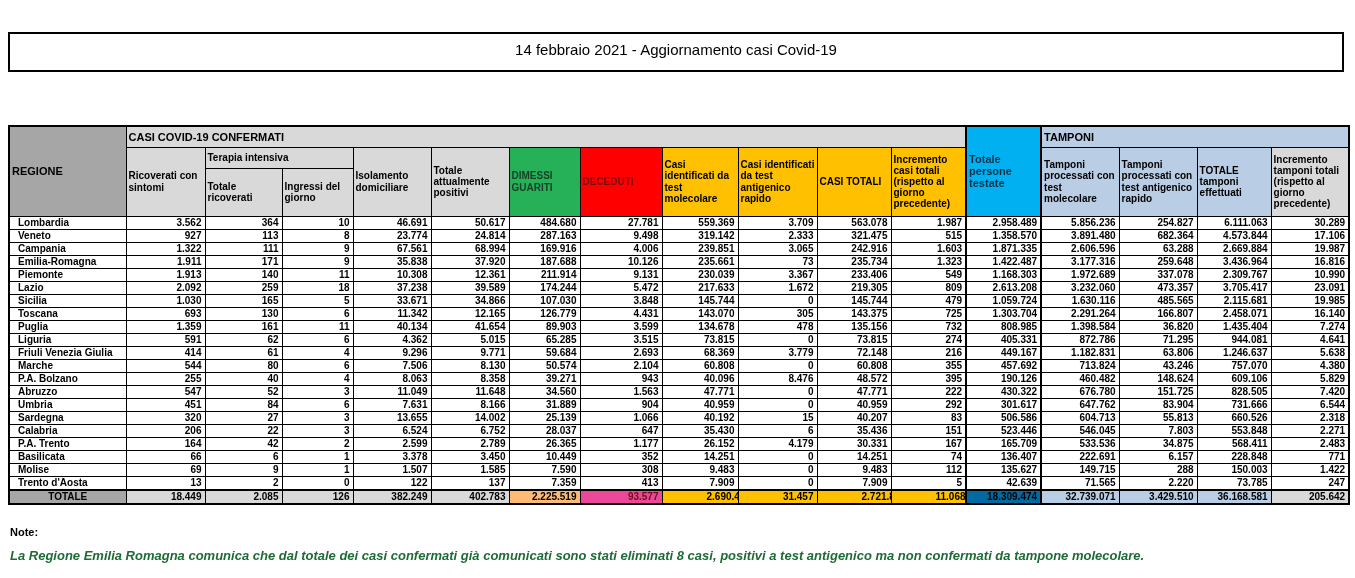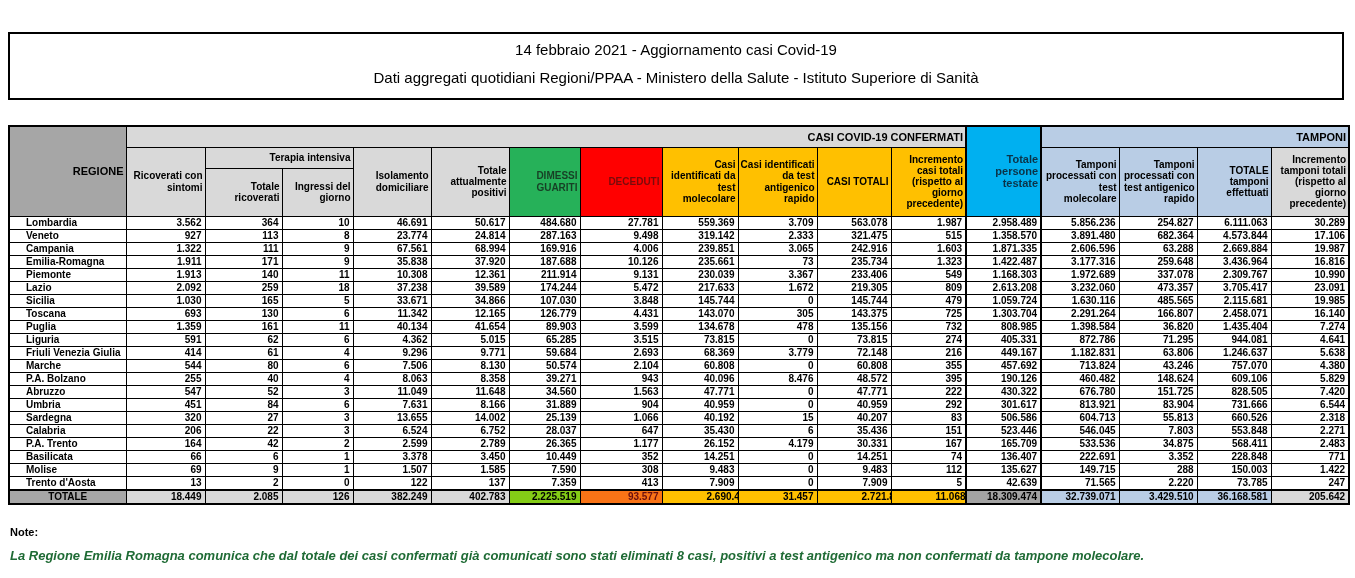--- a/index.html
+++ b/index.html
@@ -4,55 +4,54 @@
 <style>
   html,body{margin:0;padding:0;background:#fff;}
   body{width:1355px;height:578px;position:relative;font-family:"Liberation Sans",sans-serif;color:#000;overflow:hidden;}
 
   .title-box{position:absolute;left:8px;top:32px;width:1336px;border:2px solid #000;background:#fff;text-align:center;padding:9px 0 13px 0;box-sizing:border-box;}
   .title-line{font-size:15px;line-height:14px;}
   .title-line + .title-line{margin-top:14px;}
 
   table.covid{position:absolute;left:8px;top:125px;width:1340px;border-collapse:collapse;table-layout:fixed;border:2px solid #000;}
   th,td{border:1px solid #000;box-sizing:border-box;overflow:hidden;}
-  th{background:#D9D9D9;font-size:10px;font-weight:bold;text-align:right;vertical-align:middle;line-height:1.12;padding:1px 2px;}
+  th{background:#D9D9D9;font-size:10px;font-weight:bold;text-align:left;vertical-align:middle;line-height:1.12;padding:1px 2px;}
   thead tr.band-row th{height:21px;font-size:11px;}
   thead tr.mid-row th{height:69px;}
   thead tr.sub-row th{height:46px;}
   th.regione-hdr{background:#A6A6A6;font-size:10.5px;}
   th.terapia-band{height:21px !important;}
   th.green-hdr{background:#26B159;color:#173f25;}
   th.red-hdr{background:#FF0000;color:#7a0b0b;}
   th.gold-hdr{background:#FFC000;}
   th.cyan-hdr{background:#00B0F0;color:#0b3348;}
   th.blue-hdr{background:#B9CDE5;}
   th.grayend-hdr{background:#D9D9D9;}
 
   td{font-size:10px;font-weight:bold;text-align:right;padding:0 3px;height:13px;line-height:12px;white-space:nowrap;background:#fff;}
-  td.region{text-align:left;padding-left:16px;margin-left:20px;}
+  td.region{text-align:left;padding-left:8px;margin-left:20px;}
   .persone-col{border-left:2px solid #000 !important;border-right:2px solid #000 !important;}
 
   tfoot td{background:#D9D9D9;height:14px;font-size:10px;border-top:2px solid #000;}
   tfoot td.total-label{background:#A6A6A6;text-align:center;}
-  tfoot td.grn{background:#84cc16;}
-  tfoot td.red2{background:#f97316;color:#6b0f0f;margin-left:20px;}
+  tfoot td.grn{background:#fdba74;}
+  tfoot td.red2{background:#ec4899;color:#6b0f0f;margin-left:20px;}
   tfoot td.gold2{background:#FFC000;padding-left:44px;}
-  tfoot td.cyan2{background:#a3a3a3;}
+  tfoot td.cyan2{background:#0369a1;}
   tfoot td.blue2{background:#B9CDE5;}
 
   .notes{position:absolute;left:10px;top:526px;width:1340px;}
   .notes-heading{font-size:11px;font-weight:bold;color:#000;}
   .notes-line{margin-top:10px;font-size:13px;font-weight:bold;color:#1F6B35;font-style:italic;}
 </style>
 </head>
 <body>
 
 <div class="title-box">
   <div class="title-line">14 febbraio 2021 - Aggiornamento casi Covid-19</div>
-  <div class="title-line">Dati aggregati quotidiani Regioni/PPAA - Ministero della Salute - Istituto Superiore di Sanità</div>
 </div>
 
 <table class="covid">
   <colgroup>
     <col style="width:117px">
       <col style="width:79px">
       <col style="width:77px">
       <col style="width:71px">
     <col style="width:78px">
       <col style="width:78px">
@@ -370,21 +369,21 @@
         <td>6</td>
         <td>7.631</td>
         <td>8.166</td>
         <td>31.889</td>
         <td>904</td>
         <td>40.959</td>
         <td>0</td>
         <td>40.959</td>
         <td>292</td>
         <td class="persone-col">301.617</td>
-        <td>813.921</td>
+        <td>647.762</td>
         <td>83.904</td>
         <td>731.666</td>
         <td>6.544</td>
       </tr>
       <tr>
         <td class="region">Sardegna</td>
         <td>320</td>
         <td>27</td>
         <td>3</td>
         <td>13.655</td>
@@ -447,21 +446,21 @@
         <td>3.378</td>
         <td>3.450</td>
         <td>10.449</td>
         <td>352</td>
         <td>14.251</td>
         <td>0</td>
         <td>14.251</td>
         <td>74</td>
         <td class="persone-col">136.407</td>
         <td>222.691</td>
-        <td>3.352</td>
+        <td>6.157</td>
         <td>228.848</td>
         <td>771</td>
       </tr>
       <tr>
         <td class="region">Molise</td>
         <td>69</td>
         <td>9</td>
         <td>1</td>
         <td>1.507</td>
         <td>1.585</td>

